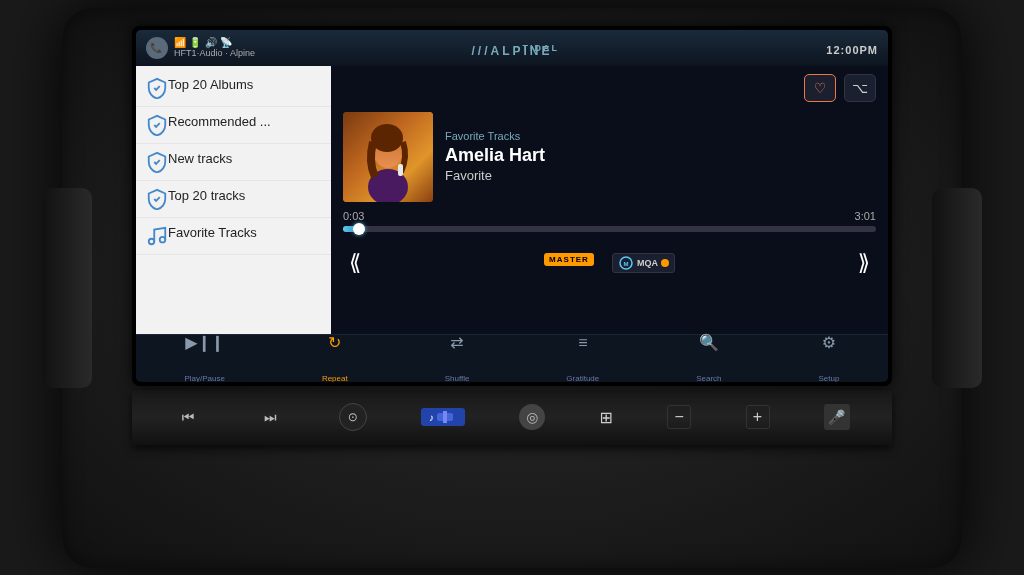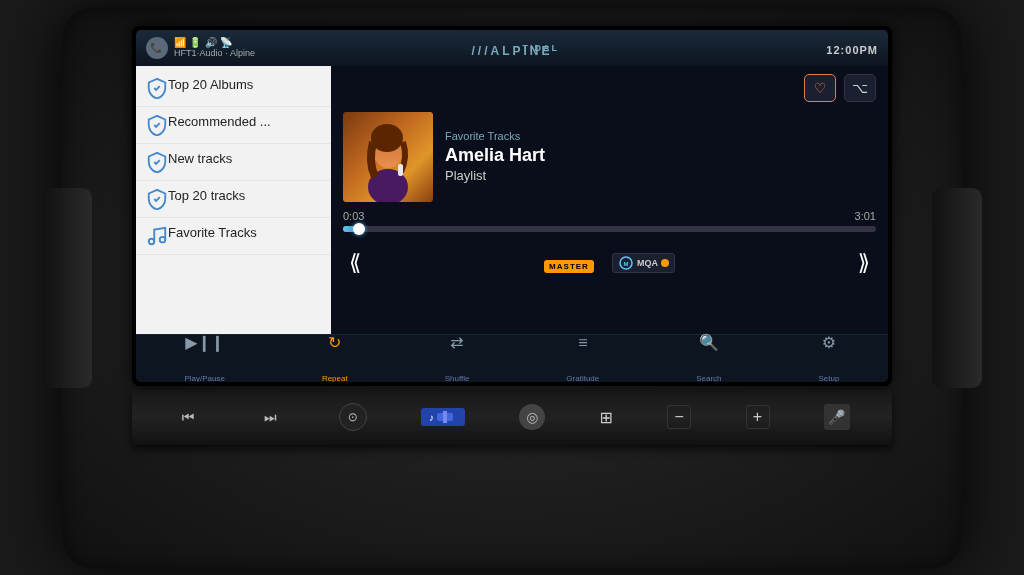--- a/index.html
+++ b/index.html
@@ -314,21 +314,21 @@
     }
 
     .mqa-text {
       color: #ccc;
       font-size: 9px;
       font-weight: bold;
     }
 
     .badges-group {
       display: flex;
-      align-items: flex-end;
+      align-items: flex-start;
       gap: 18px;
     }
 
     
     .bottom-toolbar {
       background: #0d1520;
       height: 48px;
       display: flex;
       align-items: center;
       justify-content: space-around;
@@ -567,21 +567,21 @@
                 <ellipse cx="44" cy="26" rx="16" ry="14" fill="#5a2500"></ellipse>
                 <path d="M30 30 Q25 50 32 65" stroke="#5a2500" stroke-width="8" fill="none"></path>
                 <path d="M60 30 Q65 45 58 60" stroke="#5a2500" stroke-width="6" fill="none"></path>
 
                 <rect x="55" y="52" width="5" height="12" rx="2" fill="#e8e8e8"></rect>
               </svg>
             </div>
             <div class="track-info" data-interactable="false">
               <div class="track-category" data-interactable="false">Favorite Tracks</div>
               <div class="track-artist" data-interactable="false">Amelia Hart</div>
-              <div class="track-album" data-interactable="false">Playlist</div>
+              <div class="track-album" data-interactable="false">Favorite</div>
             </div>
           </div>
 
           <div class="progress-section" data-interactable="false">
             <div class="progress-times" data-interactable="false">
               <span data-interactable="false">0:03</span>
               <span data-interactable="false">3:01</span>
             </div>
             <div class="progress-bar-container" data-interactable="true">
               <div class="progress-fill" data-interactable="false" style="width:3%"></div>

